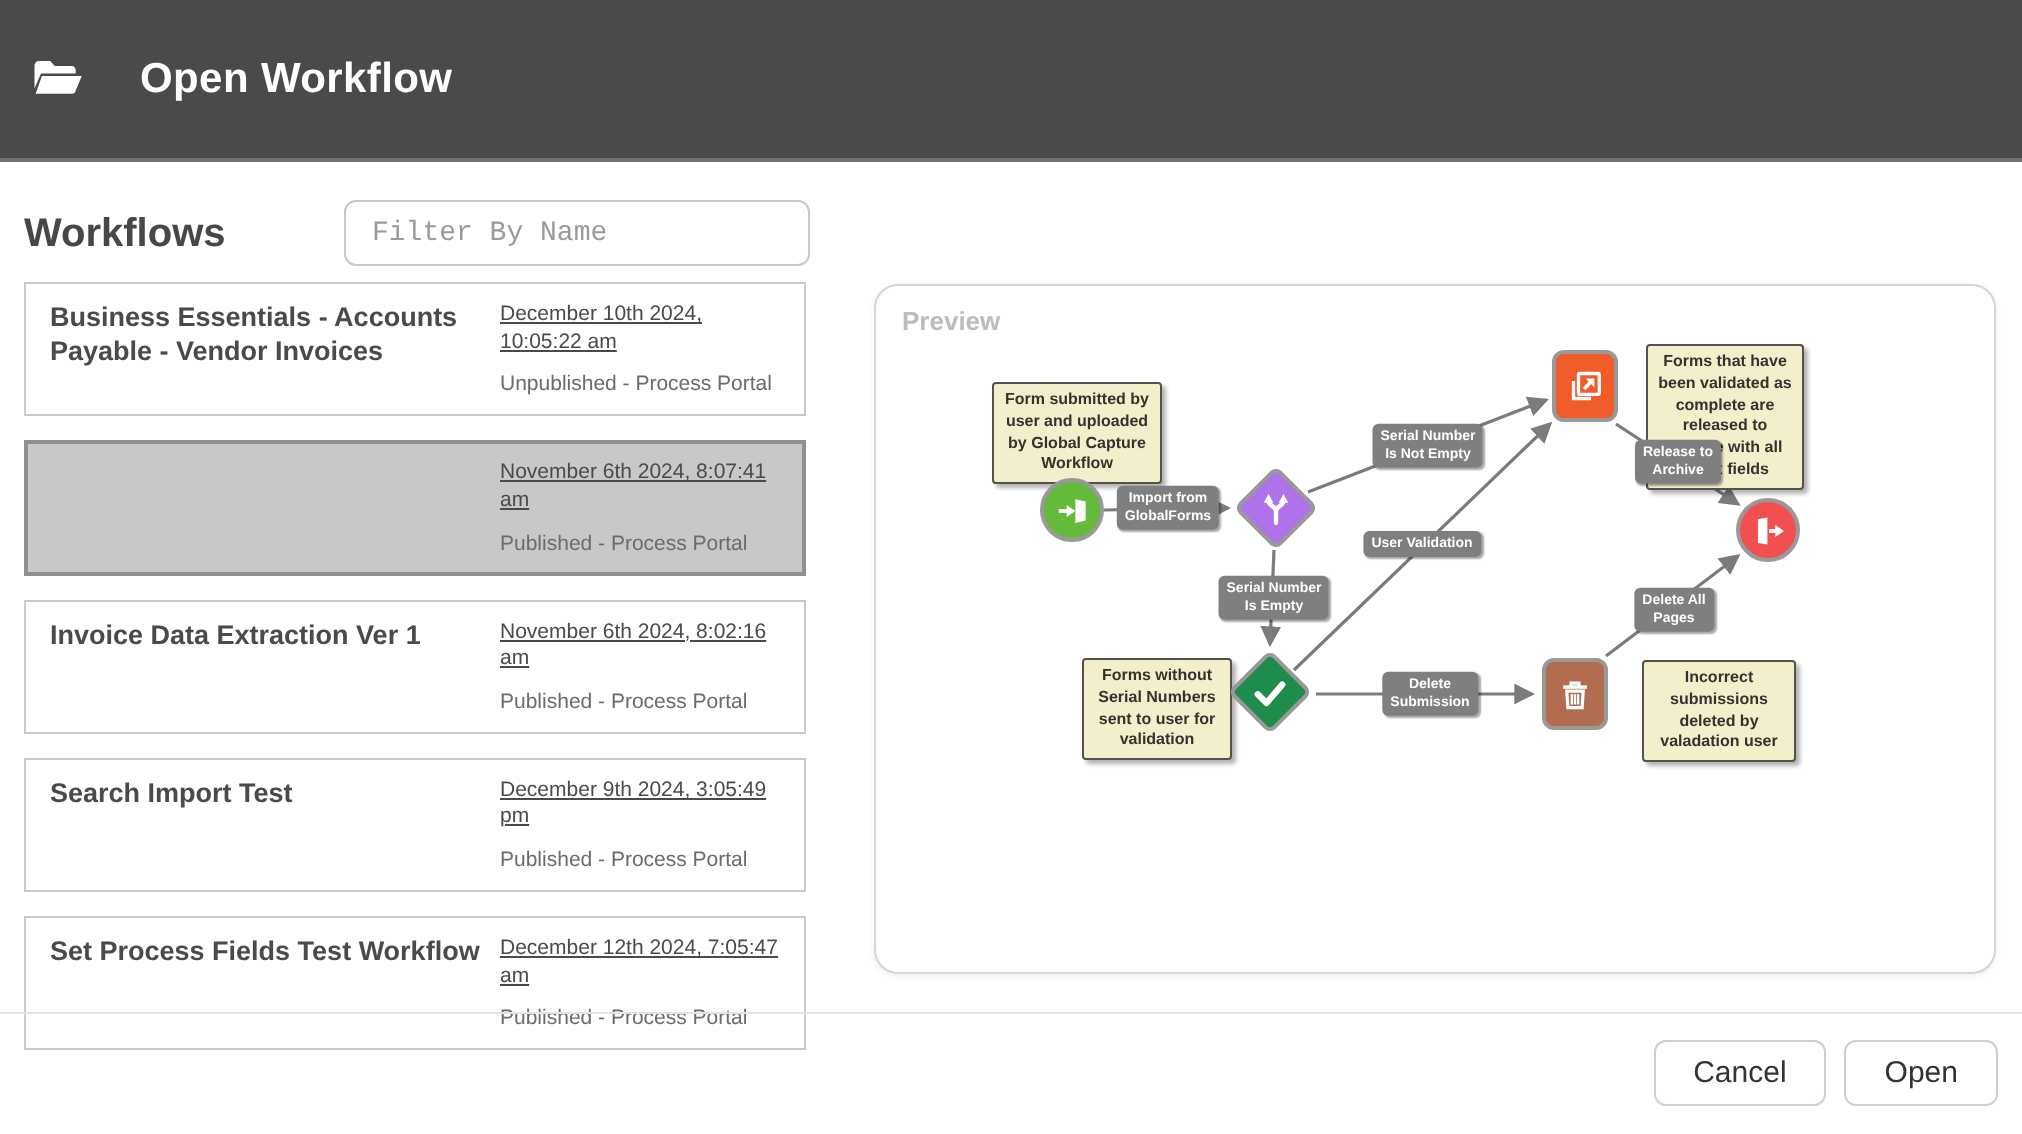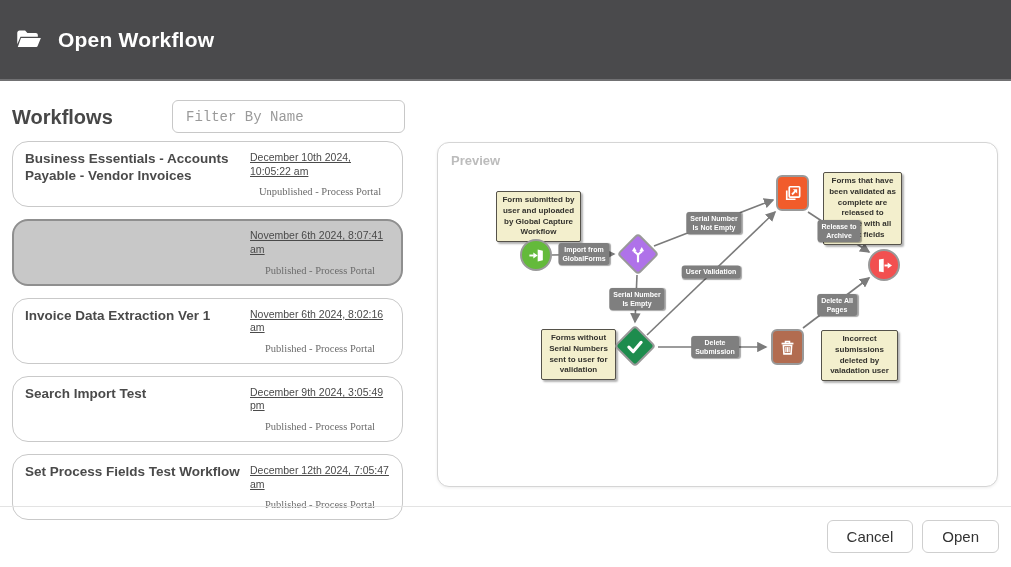--- a/index.html
+++ b/index.html
@@ -2,42 +2,42 @@
 <html><head>
 <meta charset="utf-8">
 <style>
   * { margin:0; padding:0; box-sizing:border-box; }
   html,body { width:1011px; height:567px; background:#fff; overflow:hidden;
               font-family:"Liberation Sans", sans-serif; }
 
   
   .app-header { position:absolute; left:0; top:0; width:1011px; height:81px;
     background:#4a4a4c; border-bottom:2px solid #717173;
-    display:flex; align-items:center; padding-left:15px; gap:16px;text-align:right; }
+    display:flex; align-items:center; padding-left:15px; gap:28px;text-align:right; }
   .app-header .title { color:#fff; font-size:21px; font-weight:bold; letter-spacing:.2px; }
 
   
   .workflows-heading { position:absolute; left:12px; top:106px;
     font-size:20px; font-weight:bold; color:#474747; }
   .filter-input { position:absolute; left:172px; top:100px; width:233px; height:33px;
     border:1px solid #c8c8c8; border-radius:6px; padding:0 13px; font-size:14px;
     color:#14532d; outline:none; font-family:Liberation Mono, monospace; }
   .filter-input::placeholder { color:#9a9a9a; }
 
   .card-list { position:absolute; left:12px; top:141px; width:391px; }
-  .card { background:#fff; border:1px solid #c9c9c9; border-radius:16px;
+  .card { background:#fff; border:1px solid #c9c9c9; border-radius:0;
     padding:9px 12px; margin-bottom:12px; display:grid;
     grid-template-columns:1fr 140px; grid-template-rows:auto 1fr;
     column-gap:8px; cursor:pointer; }
   .card.selected { background:#c8c8c8; border:2px solid #8f8f8f; padding:8px 11px; }
   .card-title { grid-column:1; grid-row:1 / span 2; font-size:13.5px; font-weight:bold;
     color:#4a4a4a; line-height:1.25; max-width:218px; }
   .card-date { grid-column:2; grid-row:1; font-size:10.5px; color:#4a4a4a; line-height:1.3;text-decoration:underline; }
-  .card-status { grid-column:2; grid-row:2; align-self:end; text-align:center;
-    font-size:10.5px; color:#6b6b6b; padding-top:8px; white-space:nowrap;font-family:Liberation Serif, serif; }
+  .card-status { grid-column:2; grid-row:2; align-self:end; text-align:left;
+    font-size:10.5px; color:#6b6b6b; padding-top:8px; white-space:nowrap; }
 
   
   .preview-panel { position:absolute; left:437px; top:142px; width:561px; height:345px;
     background:#fff; border:1px solid #d5d5d5; border-radius:12px;
     box-shadow:0 1px 3px rgba(0,0,0,.07); }
   .preview-label { position:absolute; left:13px; top:10px; font-size:13px;
     font-weight:bold; color:#bcbcbc; }
   .edges { position:absolute; left:0; top:0; }
 
   .note { position:absolute; background:#f3efcd; border:1px solid #55524a;

